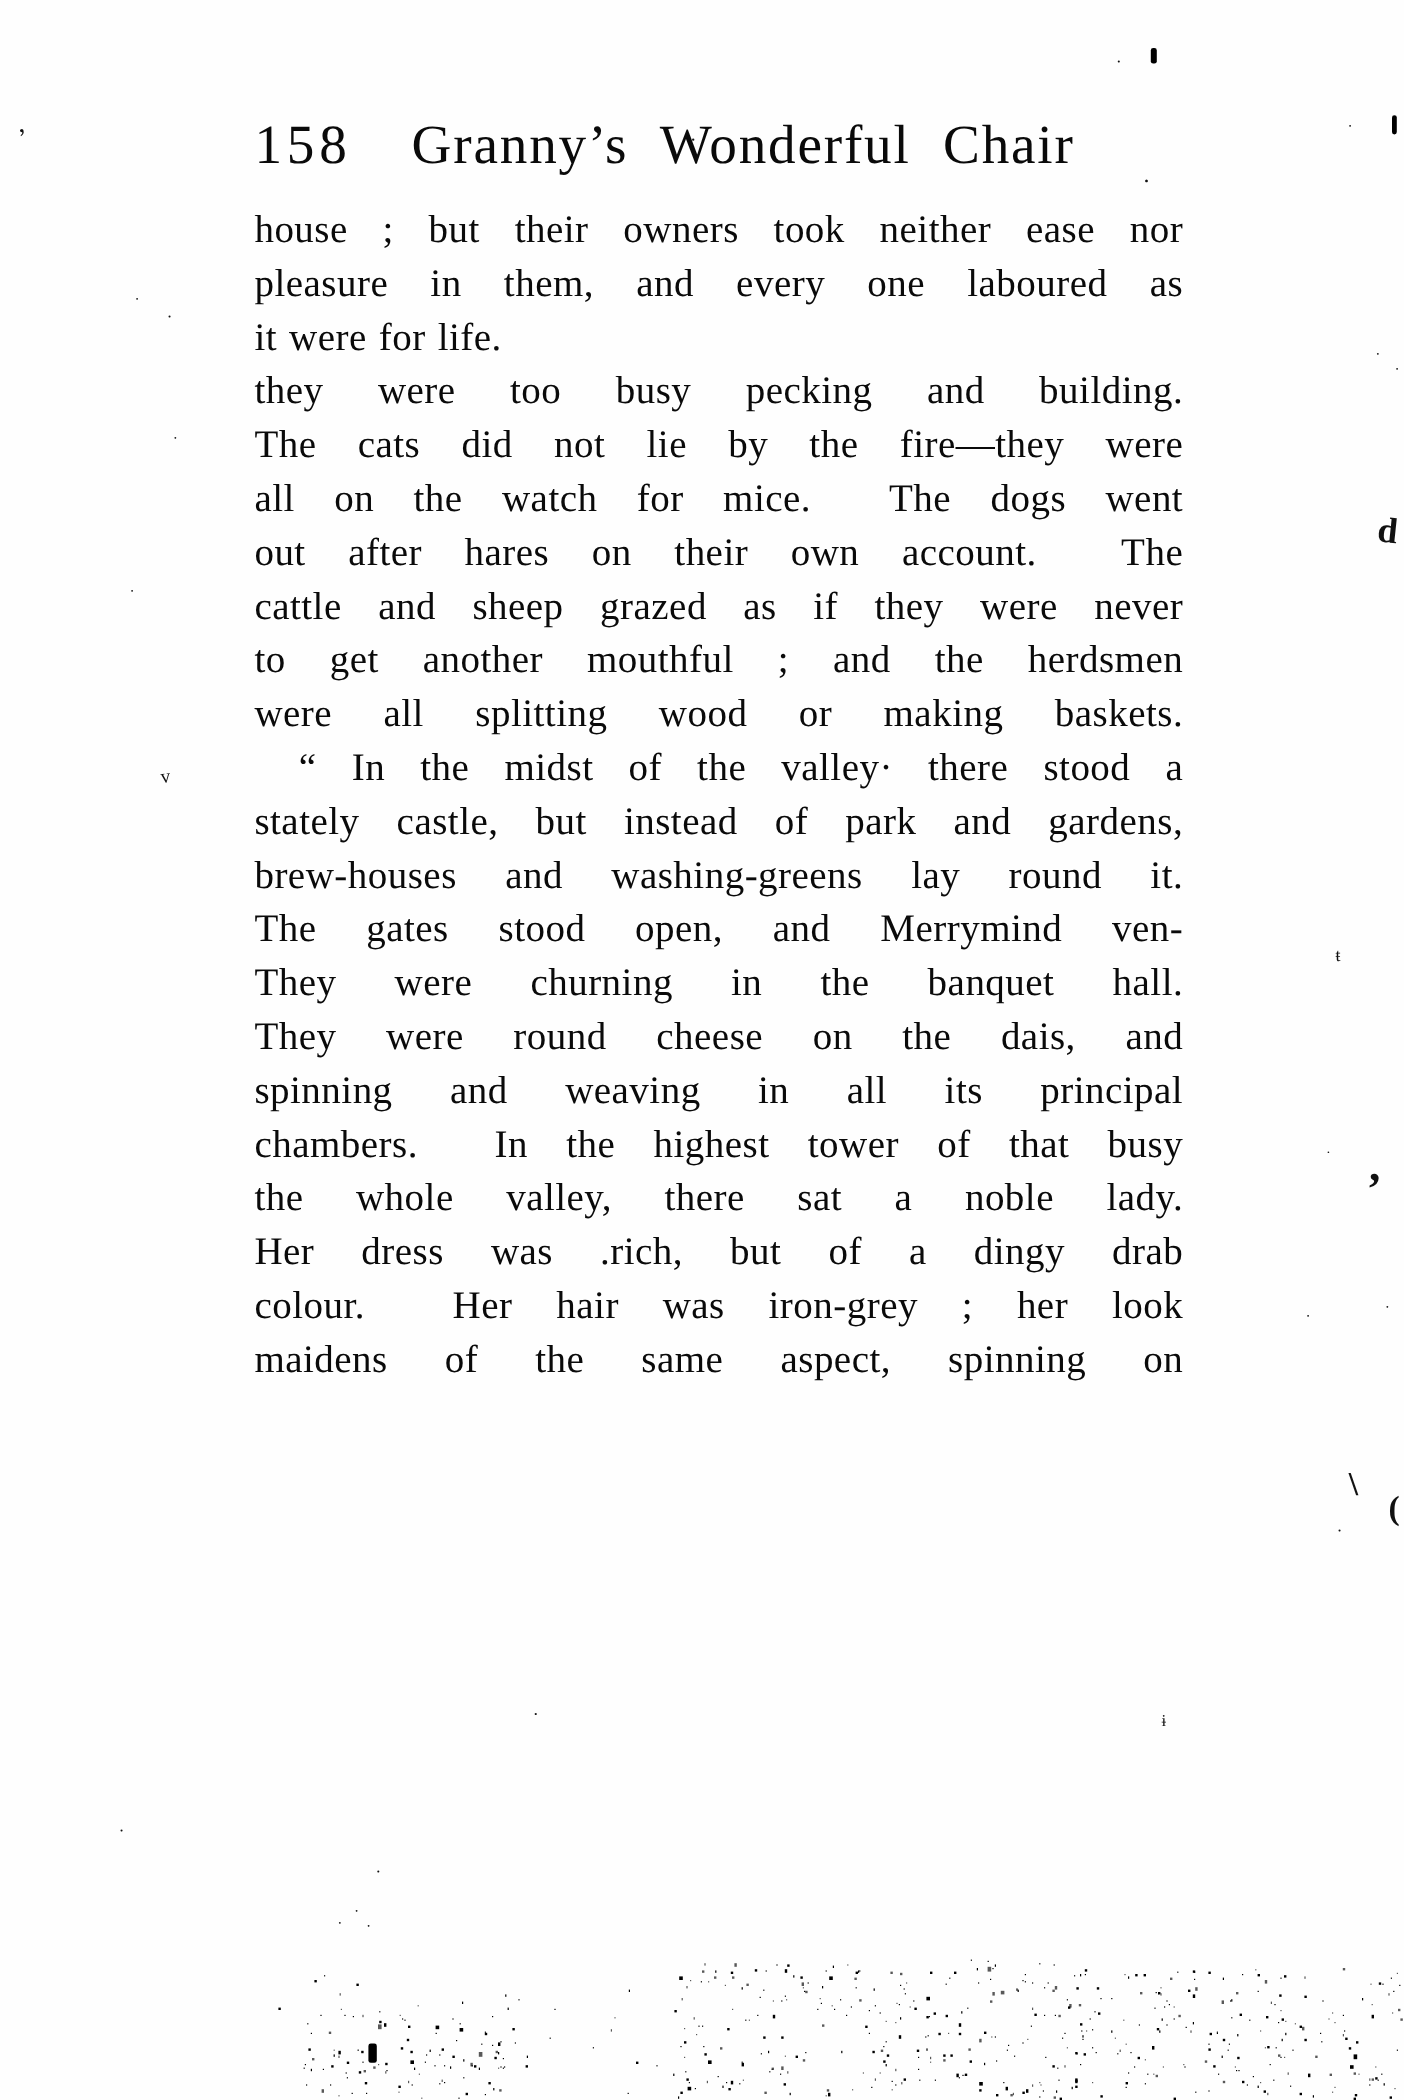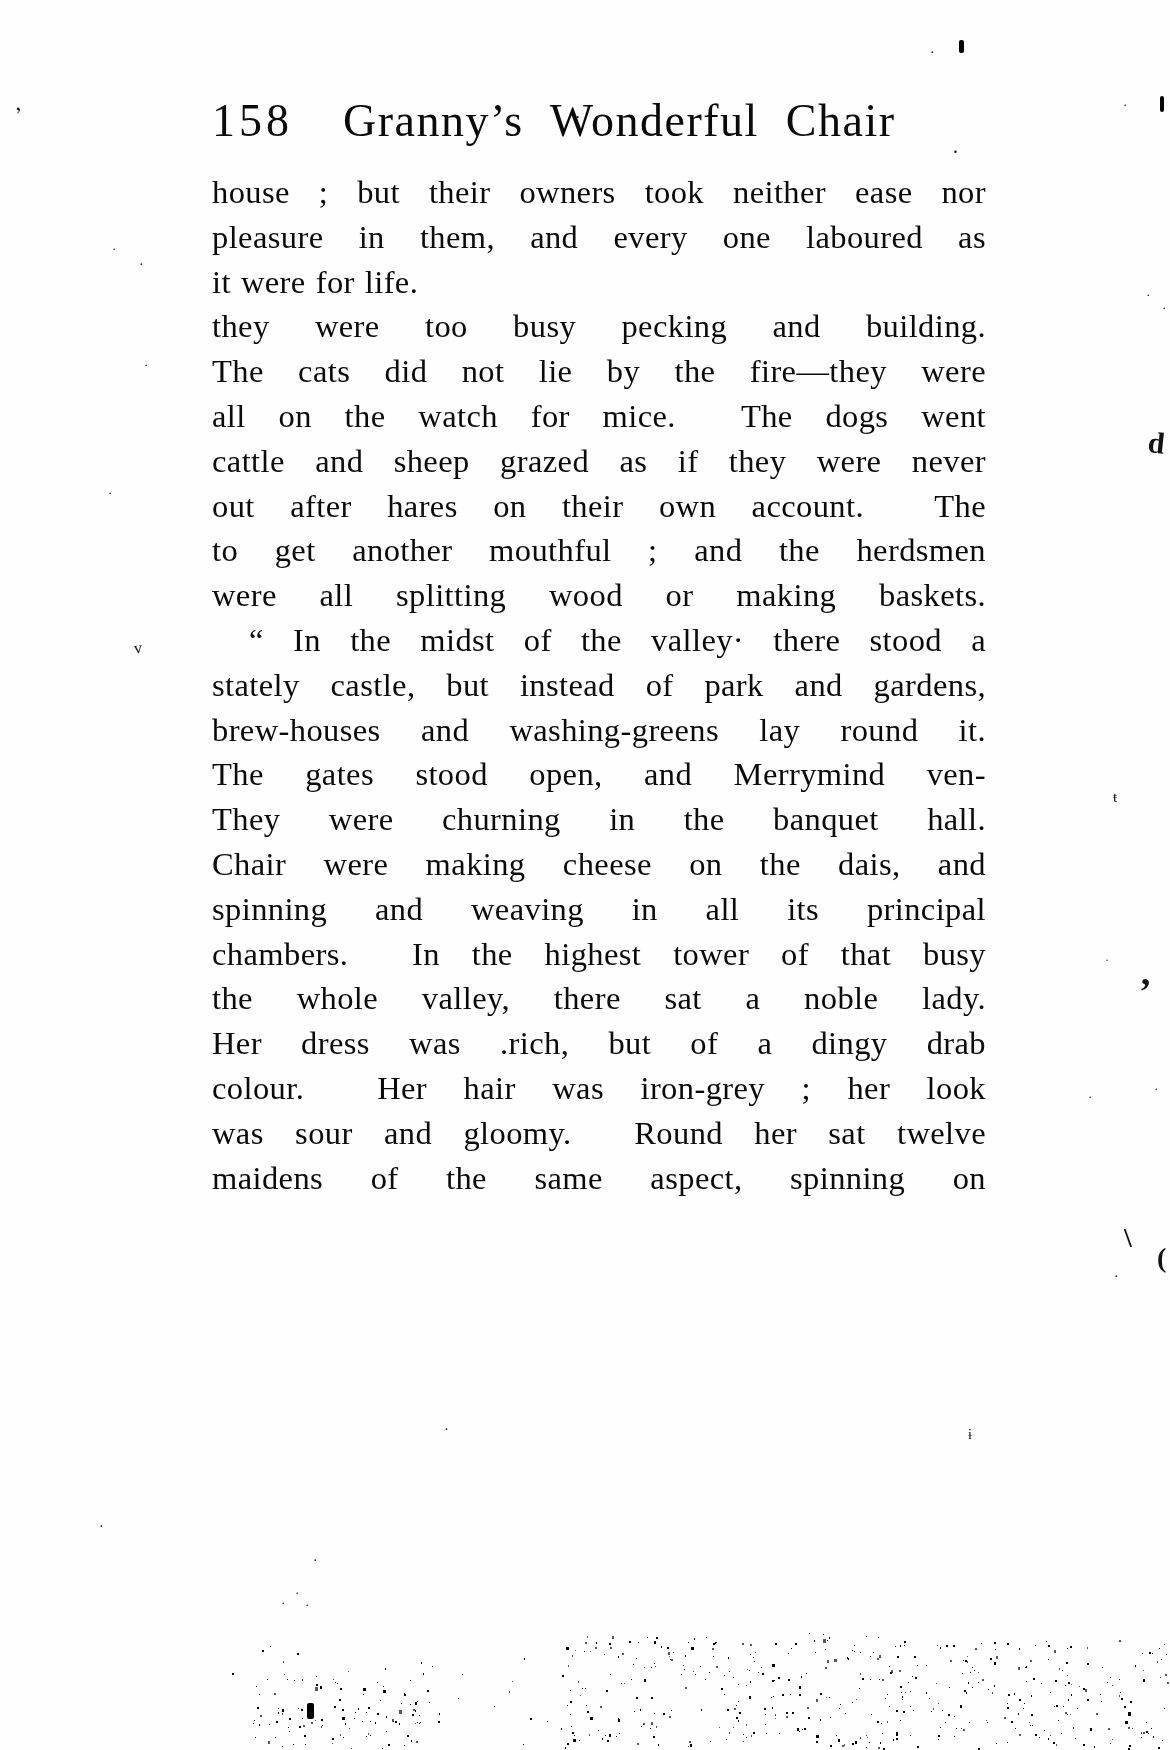--- a/index.html
+++ b/index.html
@@ -76,36 +76,35 @@
     <span class="running-title">Granny’s Wonderful Chair</span>
   </header>
 
   <main class="body-text" id="body-text">
       <div class="line">house ; but their owners took neither ease nor</div>
       <div class="line">pleasure in them, and every one laboured as</div>
       <div class="line flush">it were for life.</div>
       <div class="line">they were too busy pecking and building.</div>
       <div class="line">The cats did not lie by the fire—they were</div>
       <div class="line">all on the watch for mice.&nbsp; The dogs went</div>
+      <div class="line">out after hares on their own account.&nbsp; The</div>
       <div class="line">cattle and sheep grazed as if they were never</div>
-      <div class="line">out after hares on their own account.&nbsp; The</div>
       <div class="line">to get another mouthful ; and the herdsmen</div>
       <div class="line">were all splitting wood or making baskets.</div>
       <div class="line indent">“ In the midst of the valley· there stood a</div>
       <div class="line">stately castle, but instead of park and gardens,</div>
       <div class="line">brew-houses and washing-greens lay round it.</div>
       <div class="line">The gates stood open, and Merrymind ven-</div>
       <div class="line">They were churning in the banquet hall.</div>
-      <div class="line">Chair were making cheese on the dais, and</div>
+      <div class="line">They were round cheese on the dais, and</div>
       <div class="line">spinning and weaving in all its principal</div>
       <div class="line">chambers.&nbsp; In the highest tower of that busy</div>
       <div class="line">the whole valley, there sat a noble lady.</div>
       <div class="line">Her dress was .rich, but of a dingy drab</div>
       <div class="line">colour.&nbsp; Her hair was iron-grey ; her look</div>
-      <div class="line">was sour and gloomy.&nbsp; Round her sat twelve</div>
       <div class="line">maidens of the same aspect, spinning on</div>
     </main>
 
   <div id="artifacts">
       <div class="artifact" style="font-size: 22px; transform: rotate(-15deg); left: 16px; top: 104px;">’</div>
       <div class="artifact" style="font-size: 16px; left: 575px; top: 110px;">·</div>
       <div class="artifact" style="font-size: 14px; left: 930px; top: 46px;">·</div>
       <div class="inkbar" style="width: 5px; height: 13px; left: 959px; top: 40px;"></div>
       <div class="artifact" style="font-size: 20px; left: 953px; top: 136px;">.</div>
       <div class="inkbar" style="width: 4px; height: 16px; left: 1160px; top: 96px;"></div>

